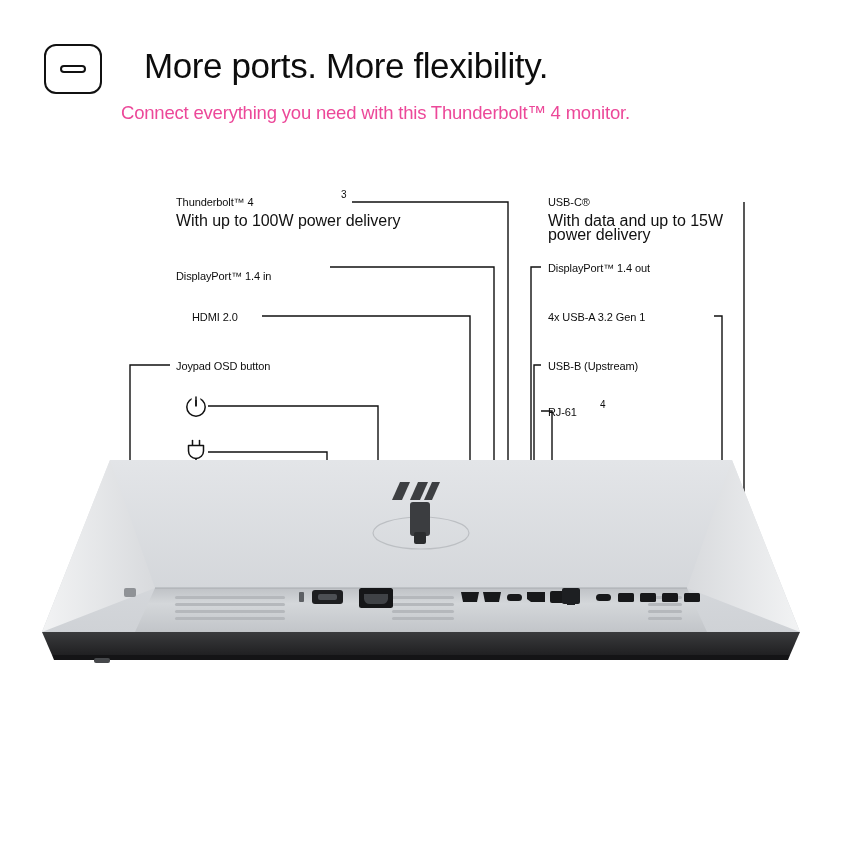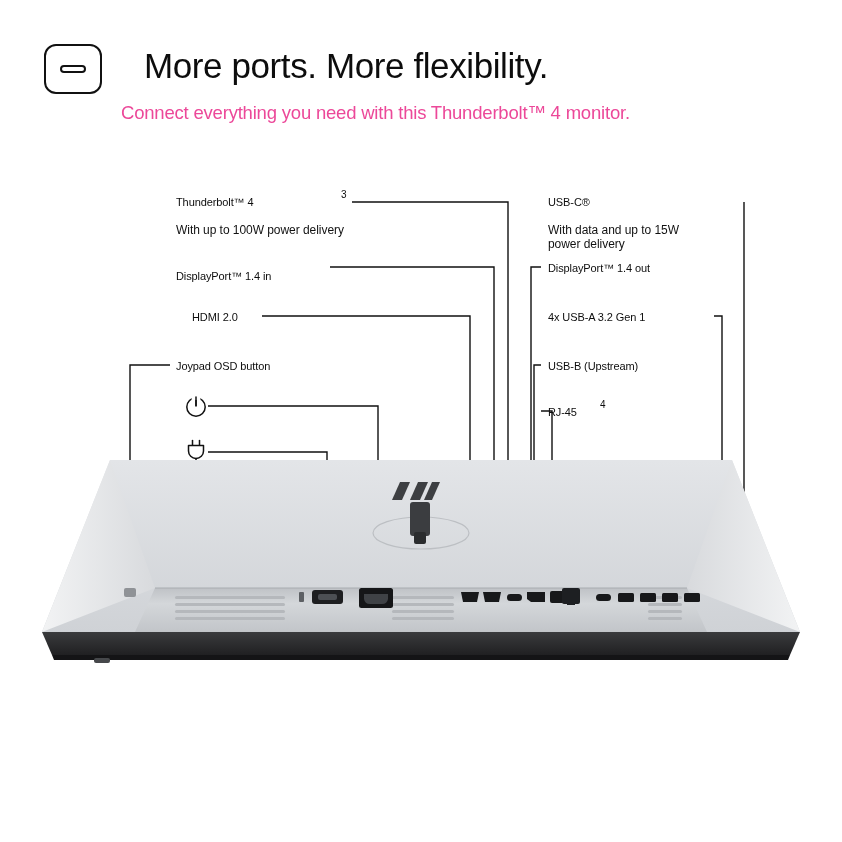--- a/index.html
+++ b/index.html
@@ -74,24 +74,24 @@
     color: #0d0d0d;
   }
   .label .main {
     display: block;
     font-size: 11px;
     line-height: 20px;
     letter-spacing: -0.1px;
   }
   .label .sub {
     display: block;
-    font-size: 12px;
+    font-size: 16px;
     line-height: 13.5px;
     letter-spacing: -0.05px;
-    margin-top: 12px;
+    margin-top: 2px;
     color: #111;
   }
 
   
   #leaders {
     position: absolute;
     left: 0; top: 0;
     width: 842px;
     height: 842px;
     pointer-events: none;
@@ -197,21 +197,21 @@
 
   <div class="label" style="left:548px; top:307px;">
     <span class="main">4x USB-A 3.2 Gen 1</span>
   </div>
 
   <div class="label" style="left:548px; top:356px;text-align:right;">
     <span class="main">USB-B (Upstream)</span>
   </div>
 
   <div class="label" style="left:548px; top:402px;">
-    <span class="main">RJ-45</span>
+    <span class="main">RJ-61</span>
   </div>
   <div class="label" style="left:600px; top:399px; font-size:10px;">4</div>
 
   <svg id="monitor" viewBox="0 0 842 260">
     <defs>
       <linearGradient id="topShell" x1="0" y1="0" x2="0" y2="1">
         <stop offset="0" stop-color="#e3e5e8"></stop>
         <stop offset="1" stop-color="#cfd2d6"></stop>
       </linearGradient>
       <linearGradient id="sideShellL" x1="0" y1="0" x2="1" y2="0">

